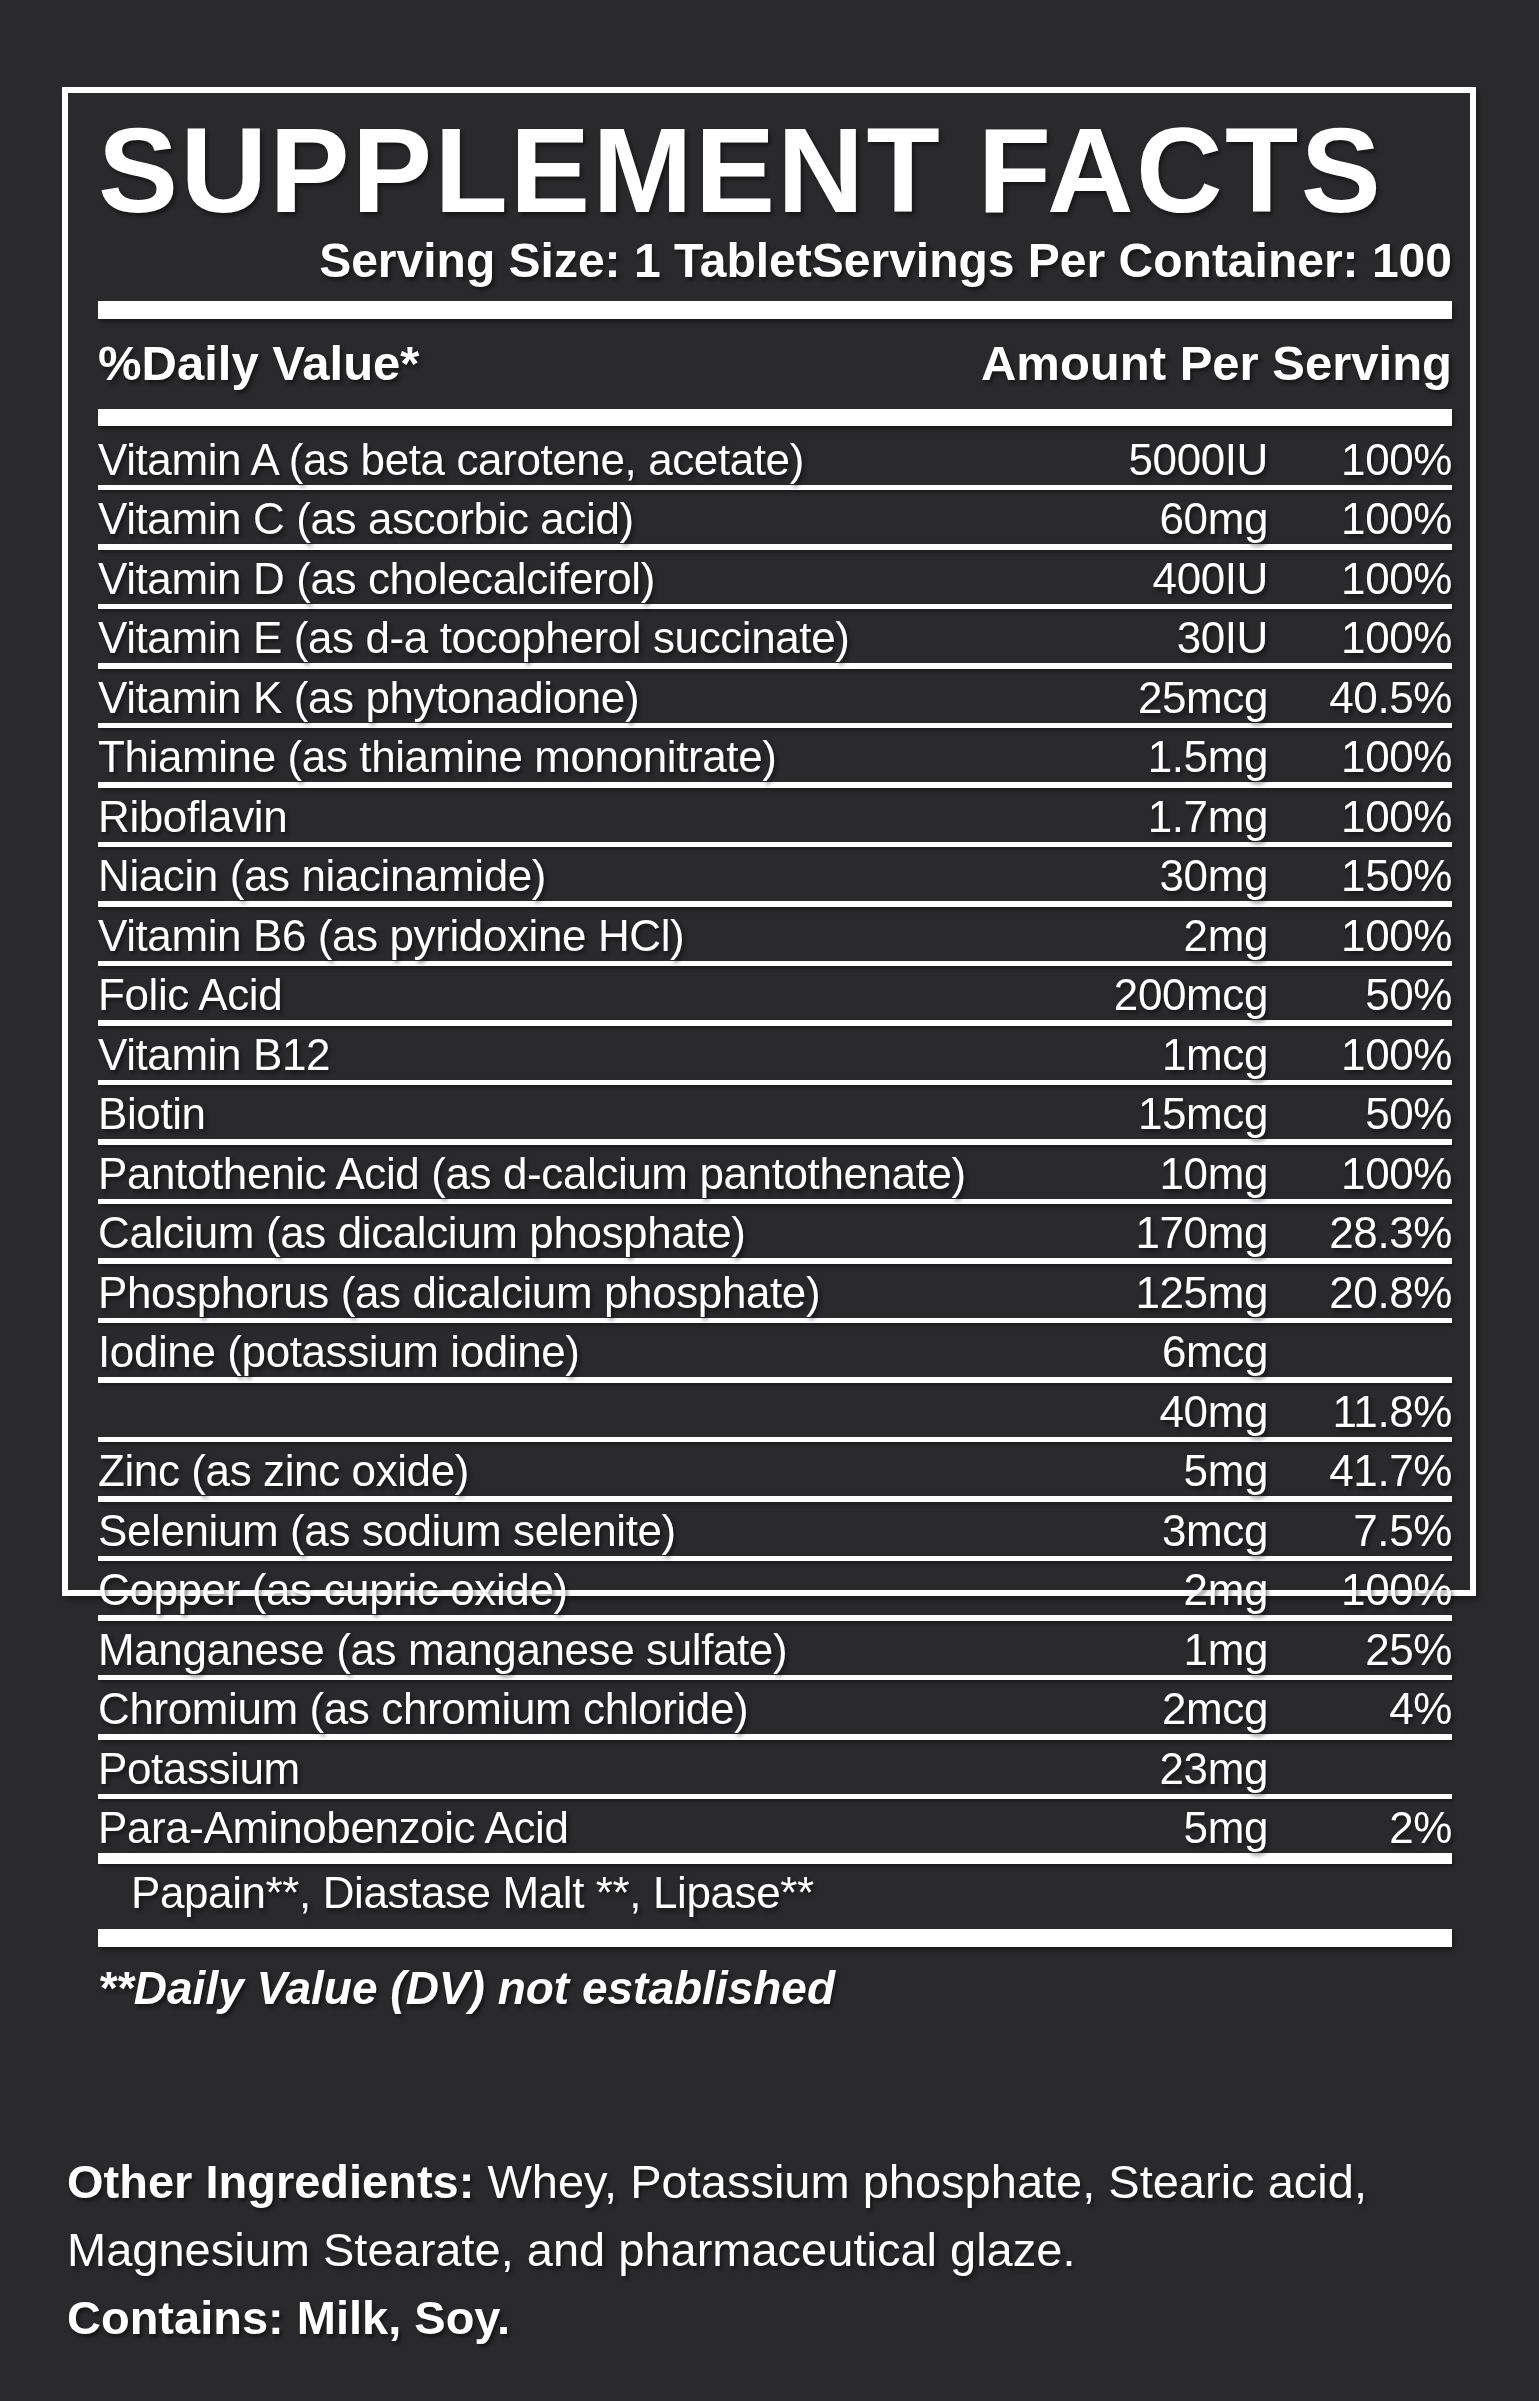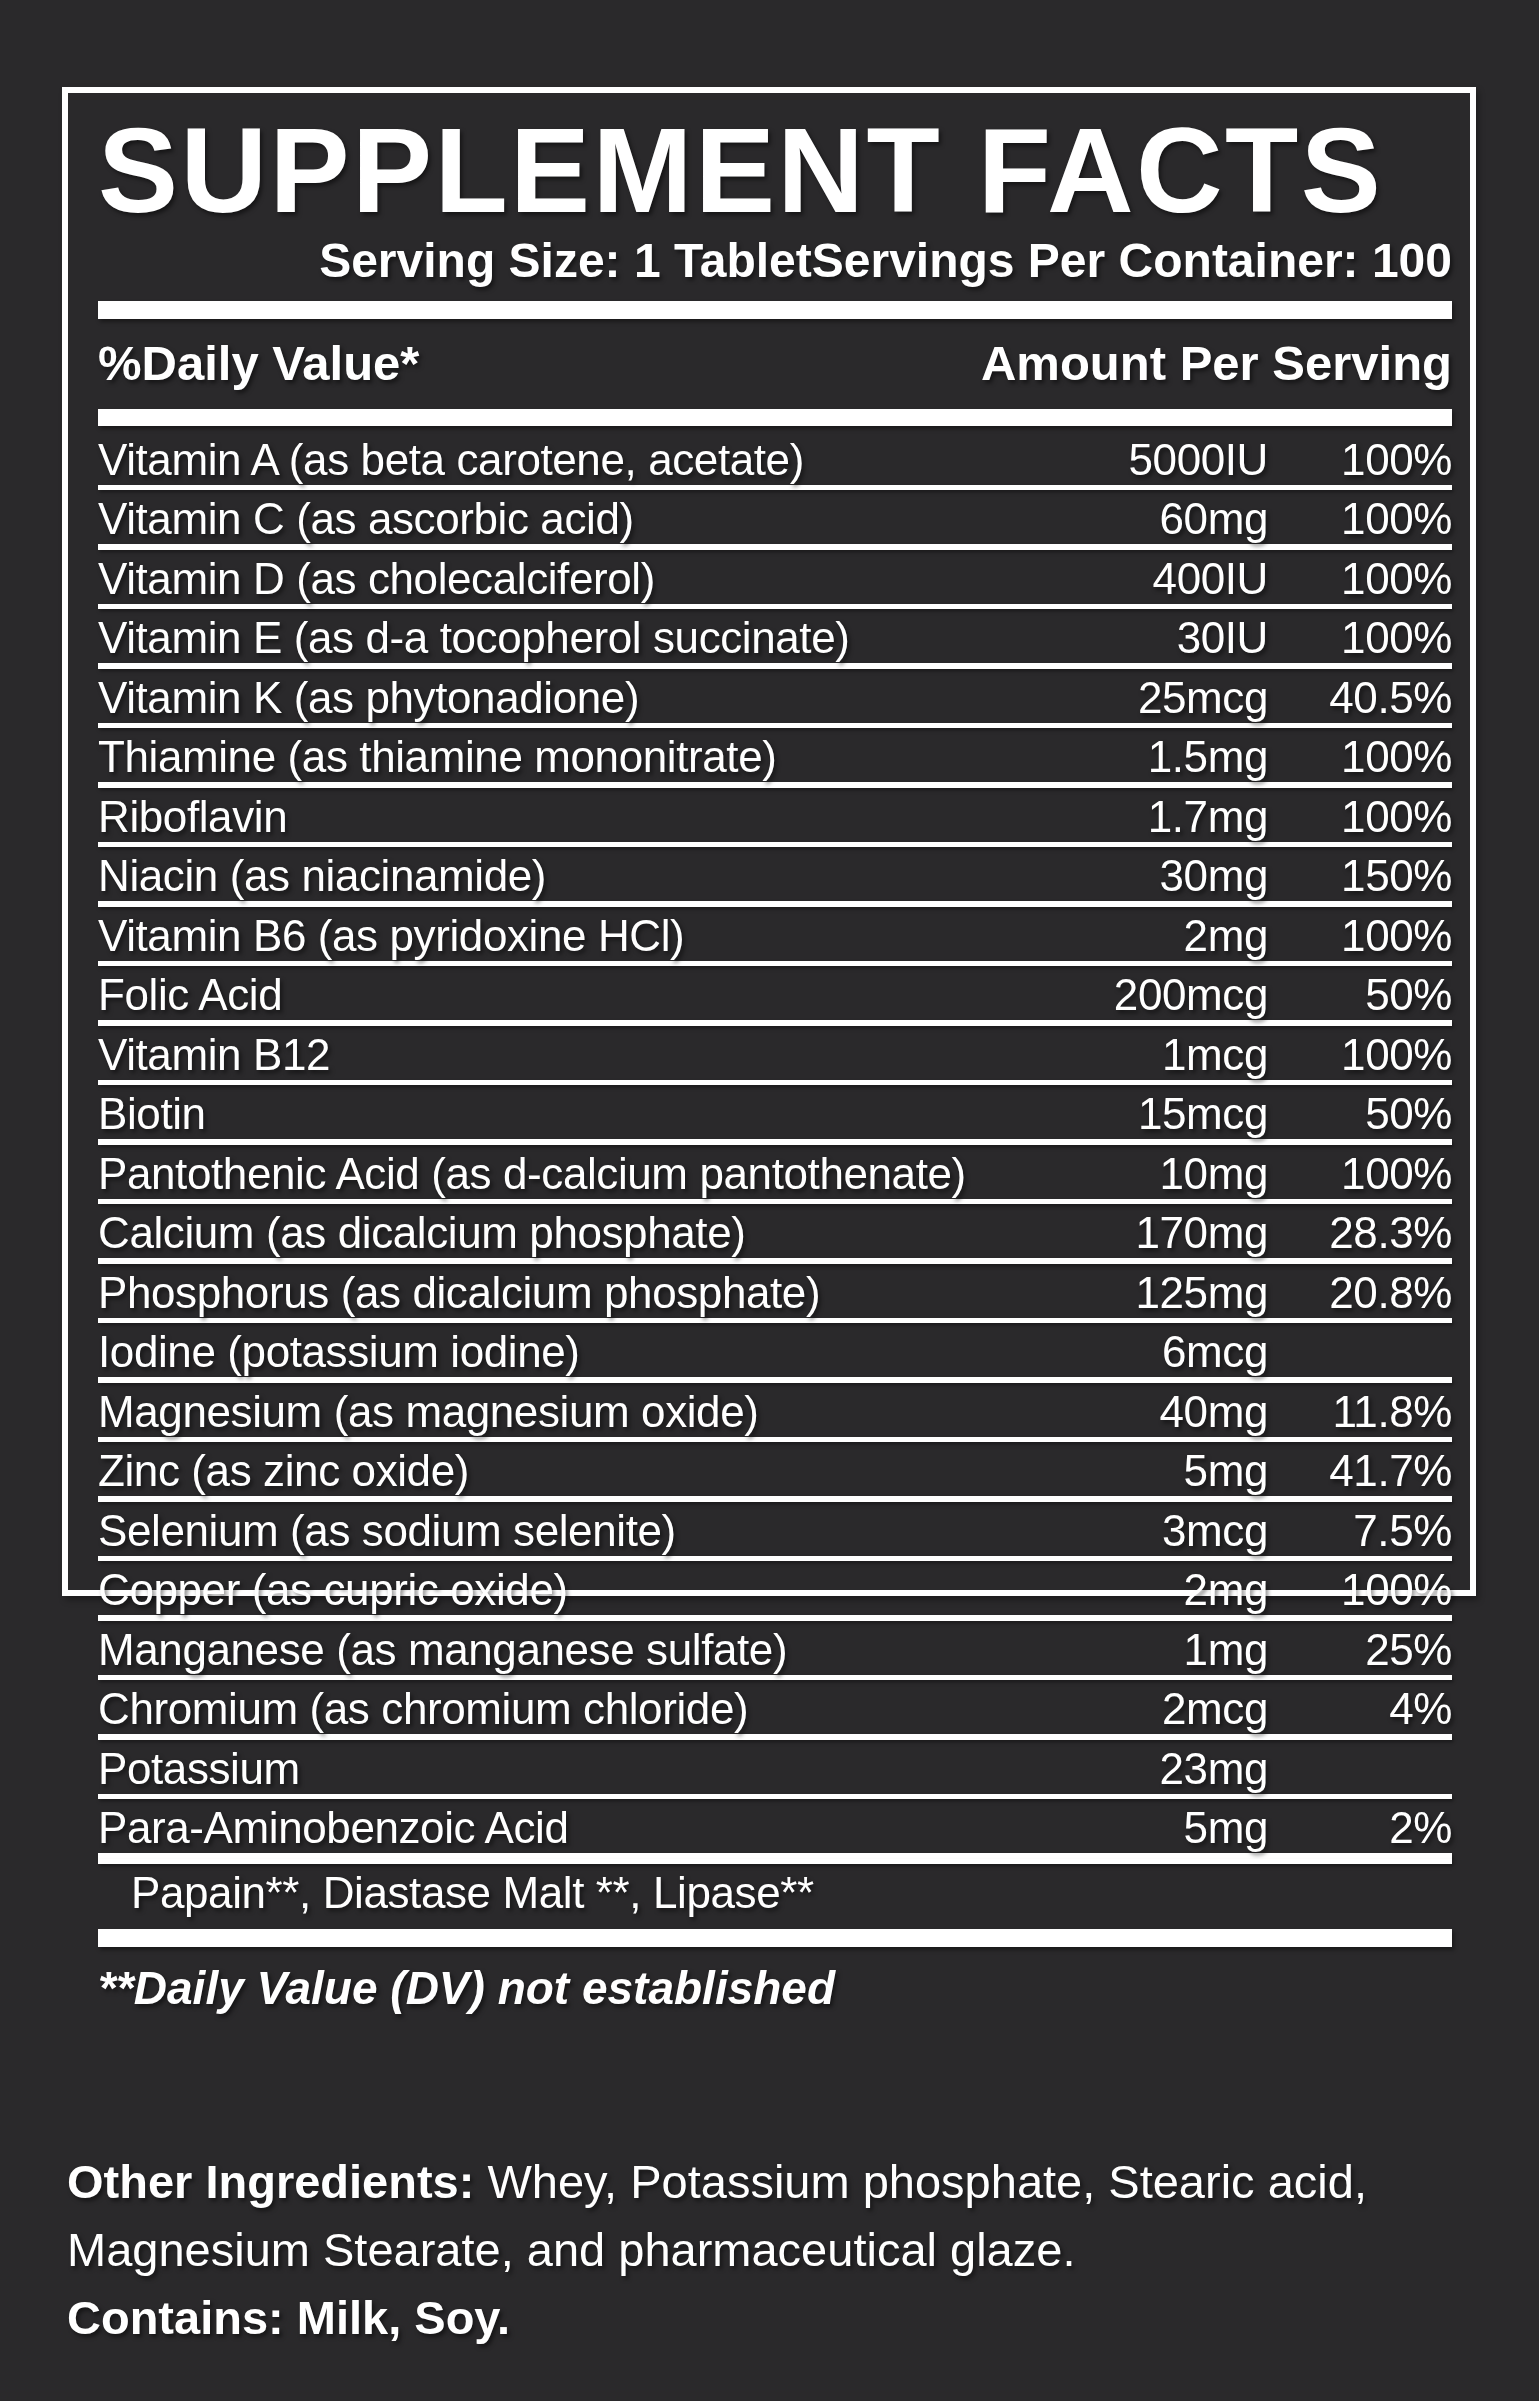--- a/index.html
+++ b/index.html
@@ -186,21 +186,20 @@
         <span class="dv">20.8%</span>
       </div>
       <div class="sep"></div>
       <div class="row">
         <span class="name">Iodine (potassium iodine)</span>
         <span class="amount">6mcg</span>
         <span class="dv"></span>
       </div>
       <div class="sep"></div>
       <div class="row">
-        <span class="name">Magnesium (as magnesium oxide)</span>
         <span class="amount">40mg</span>
         <span class="dv">11.8%</span>
       </div>
       <div class="sep"></div>
       <div class="row">
         <span class="name">Zinc (as zinc oxide)</span>
         <span class="amount">5mg</span>
         <span class="dv">41.7%</span>
       </div>
       <div class="sep"></div>

